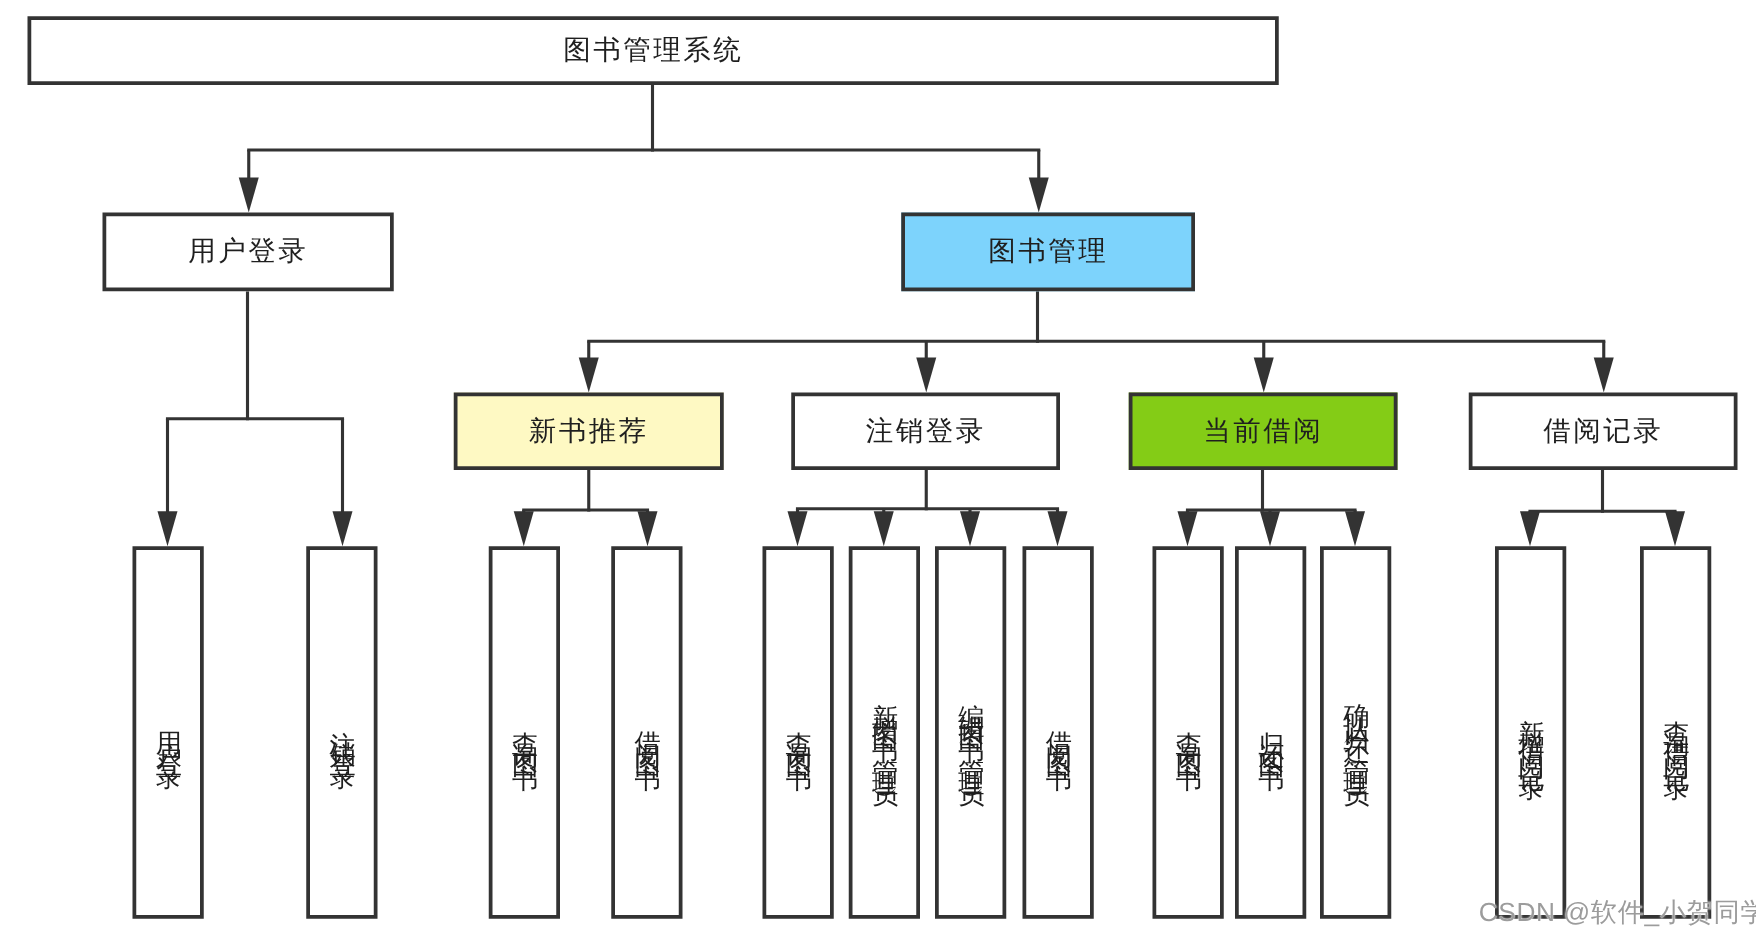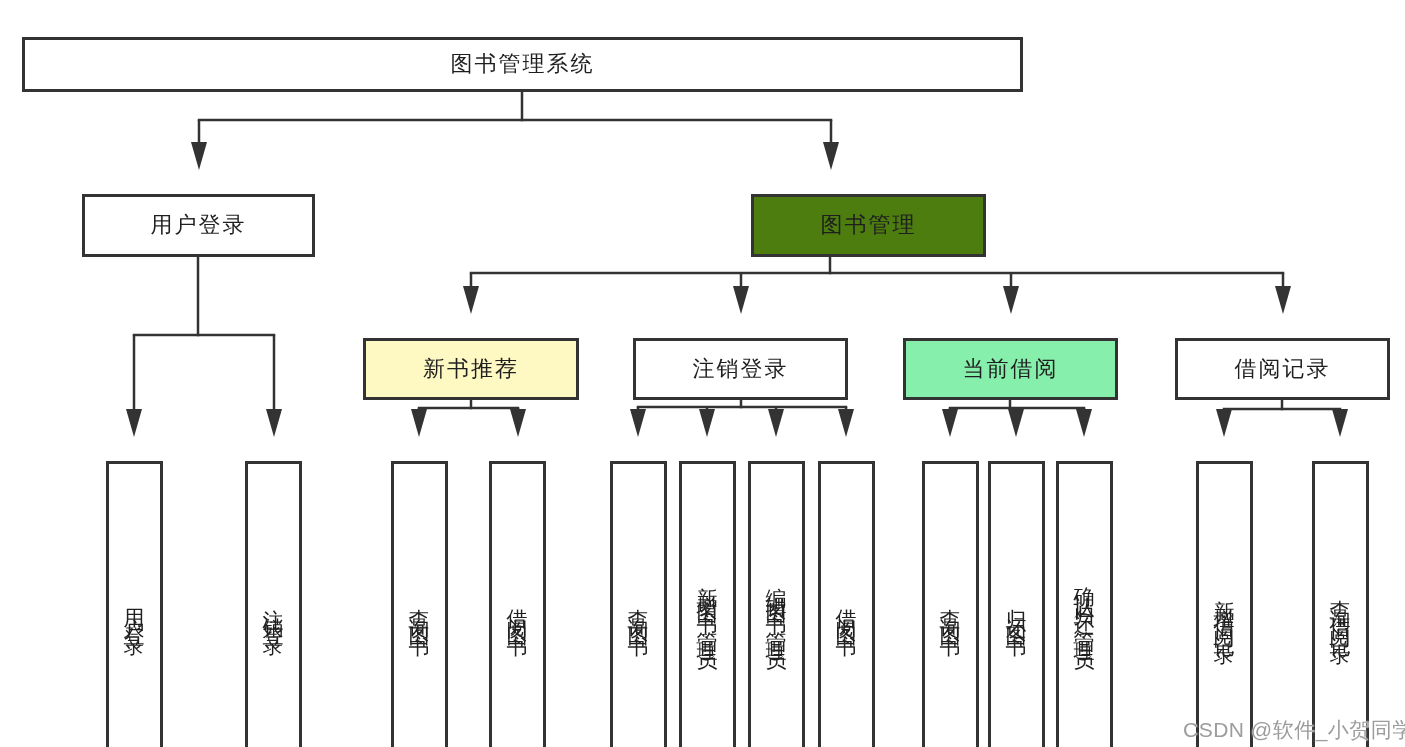--- a/index.html
+++ b/index.html
@@ -26,21 +26,20 @@
     border: 3px solid #333333;
     background: #ffffff;
     display: flex;
     align-items: center;
     justify-content: center;
     font-size: 22px;
     letter-spacing: 2px;
     color: #1f1f1f;
     text-align: center;
     line-height: 1.2;
-    margin-top: 24px;
   }
   .node.vertical {
     writing-mode: vertical-lr;
     font-size: 21px;
     letter-spacing: 9px;
     line-height: 1;
   }
   #watermark {
     position: absolute;
     left: 1183px;
@@ -107,24 +106,24 @@
       <line x1="1282" y1="376" x2="1282" y2="410.25" stroke="#333333" stroke-width="2.5"></line>
       <line x1="1222.75" y1="409" x2="1341.25" y2="409" stroke="#333333" stroke-width="2.5"></line>
       <line x1="1224" y1="409" x2="1224" y2="413" stroke="#333333" stroke-width="2.5"></line>
       <polygon points="1216,409 1232,409 1224,437" fill="#333333"></polygon>
       <line x1="1340" y1="409" x2="1340" y2="413" stroke="#333333" stroke-width="2.5"></line>
       <polygon points="1332,409 1348,409 1340,437" fill="#333333"></polygon>
     </svg>
   <div id="nodes-layer">
       <div class="node" style="left: 22px; top: 13px; width: 1001px; height: 55px; border-color: rgb(51, 51, 51); background: rgb(255, 255, 255); color: rgb(31, 31, 31);">图书管理系统</div>
       <div class="node" style="left: 82px; top: 170px; width: 233px; height: 63px; border-color: rgb(51, 51, 51); background: rgb(255, 255, 255); color: rgb(31, 31, 31);">用户登录</div>
-      <div class="node" style="left: 751px; top: 170px; width: 235px; height: 63px; border-color: rgb(51, 51, 51); background: #4d7c0f; color: rgb(31, 31, 31);">图书管理</div>
+      <div class="node" style="left: 721px; top: 170px; width: 235px; height: 63px; border-color: rgb(51, 51, 51); background: #7dd3fc; color: rgb(31, 31, 31);">图书管理</div>
       <div class="node" style="left: 363px; top: 314px; width: 216px; height: 62px; border-color: rgb(51, 51, 51); background: #fef9c3; color: rgb(31, 31, 31);">新书推荐</div>
       <div class="node" style="left: 633px; top: 314px; width: 215px; height: 62px; border-color: rgb(51, 51, 51); background: rgb(255, 255, 255); color: rgb(31, 31, 31);">注销登录</div>
-      <div class="node" style="left: 903px; top: 314px; width: 215px; height: 62px; border-color: rgb(51, 51, 51); background: #86efac; color: rgb(31, 31, 31);">当前借阅</div>
+      <div class="node" style="left: 903px; top: 314px; width: 215px; height: 62px; border-color: rgb(51, 51, 51); background: #84cc16; color: rgb(31, 31, 31);">当前借阅</div>
       <div class="node" style="left: 1175px; top: 314px; width: 215px; height: 62px; border-color: rgb(51, 51, 51); background: rgb(255, 255, 255); color: rgb(31, 31, 31);">借阅记录</div>
       <div class="node vertical" style="left: 106px; top: 437px; width: 57px; height: 298px; border-color: rgb(51, 51, 51); background: rgb(255, 255, 255); color: rgb(31, 31, 31);">用户登录</div>
       <div class="node vertical" style="left: 245px; top: 437px; width: 57px; height: 298px; border-color: rgb(51, 51, 51); background: rgb(255, 255, 255); color: rgb(31, 31, 31);">注销登录</div>
       <div class="node vertical" style="left: 391px; top: 437px; width: 57px; height: 298px; border-color: rgb(51, 51, 51); background: rgb(255, 255, 255); color: rgb(31, 31, 31);">查询图书</div>
       <div class="node vertical" style="left: 489px; top: 437px; width: 57px; height: 298px; border-color: rgb(51, 51, 51); background: rgb(255, 255, 255); color: rgb(31, 31, 31);">借阅图书</div>
       <div class="node vertical" style="left: 610px; top: 437px; width: 57px; height: 298px; border-color: rgb(51, 51, 51); background: rgb(255, 255, 255); color: rgb(31, 31, 31);">查询图书</div>
       <div class="node vertical" style="left: 679px; top: 437px; width: 57px; height: 298px; border-color: rgb(51, 51, 51); background: rgb(255, 255, 255); color: rgb(31, 31, 31);">新增图书（管理员）</div>
       <div class="node vertical" style="left: 748px; top: 437px; width: 57px; height: 298px; border-color: rgb(51, 51, 51); background: rgb(255, 255, 255); color: rgb(31, 31, 31);">编辑图书（管理员）</div>
       <div class="node vertical" style="left: 818px; top: 437px; width: 57px; height: 298px; border-color: rgb(51, 51, 51); background: rgb(255, 255, 255); color: rgb(31, 31, 31);">借阅图书</div>
       <div class="node vertical" style="left: 922px; top: 437px; width: 57px; height: 298px; border-color: rgb(51, 51, 51); background: rgb(255, 255, 255); color: rgb(31, 31, 31);">查询图书</div>

